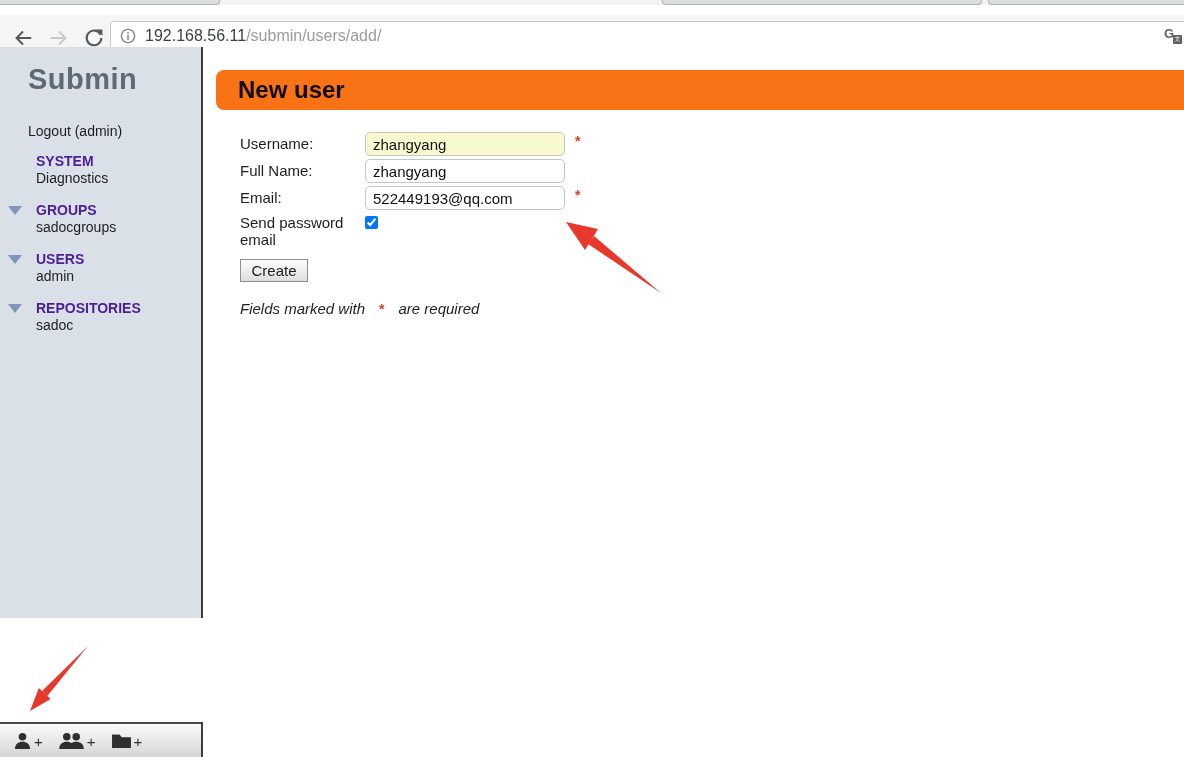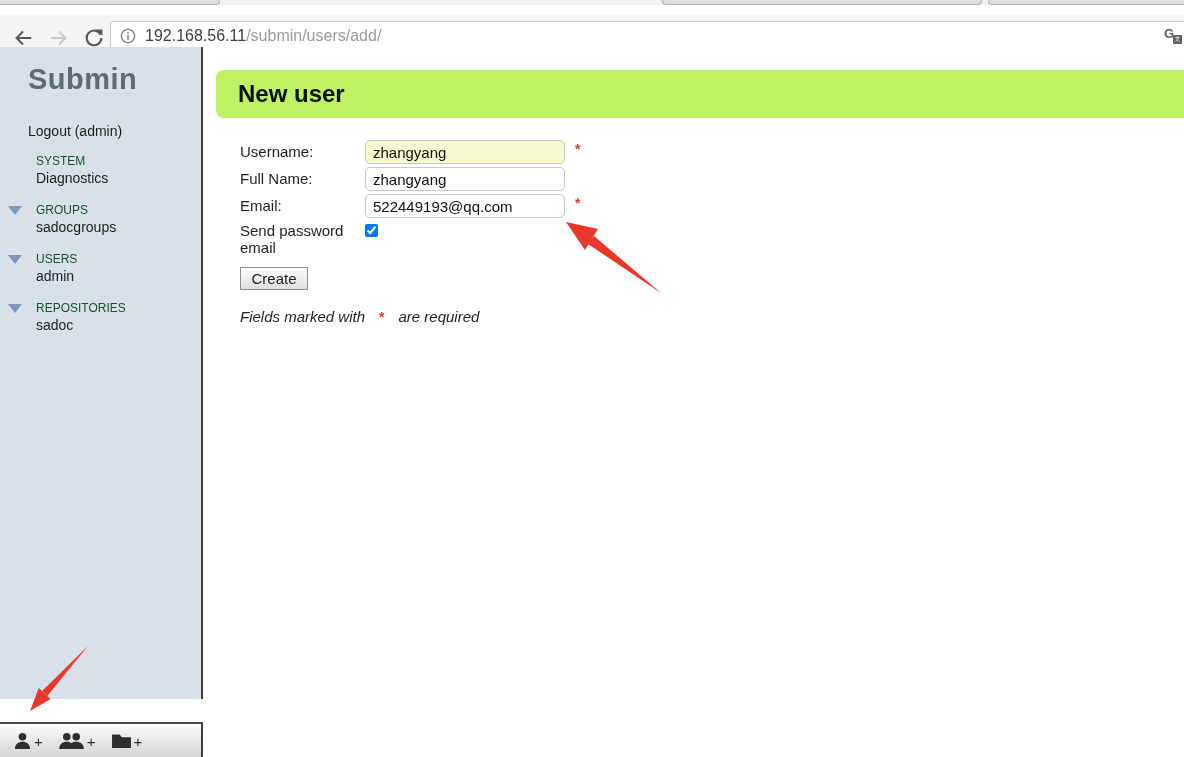--- a/index.html
+++ b/index.html
@@ -27,43 +27,43 @@
   .urlbar .path { color:#9b9b9b; font-size:16px; }
   .pageinfo-icon { margin-right:9px; display:flex; }
   .translate-icon { position:absolute; right:5px; top:4px; width:18px; height:18px; }
   .translate-icon .g { position:absolute; left:0; top:0; font-size:13px; font-weight:bold; color:#5d6063; }
   .translate-icon .badge { position:absolute; right:0; bottom:0; width:9px; height:9px;
     background:#5d6063; color:#fff; font-size:6px; line-height:9px; text-align:center; border-radius:1px; }
 
   
   .app { position:absolute; left:0; top:47px; width:1184px; height:710px; background:#fff; }
 
-  .sidebar { position:absolute; left:0; top:0; width:203px; height:652px;
+  .sidebar { position:absolute; left:0; top:0; width:203px; height:571px;
     background:#dae0e8; border-right:2px solid #3d3d3d; }
   .sb-title { margin:16px 0 0 28px; font-size:29px; font-weight:bold; color:#5e6a75; letter-spacing:.5px; }
   .sb-logout { margin:27px 0 0 28px; font-size:14px; color:#1e1e1e; cursor:pointer; }
   .sb-section { margin-top:15px; }
   .sb-section.first { margin-top:14px; }
-  .sb-header { position:relative; margin-left:36px; font-size:12px; font-weight:normal;
-    color:#14532d; line-height:17px; }
+  .sb-header { position:relative; margin-left:36px; font-size:14px; font-weight:bold;
+    color:#4c1d95; line-height:17px; }
   .sb-header .tri { position:absolute; left:-28px; top:4px; width:0; height:0;
     border-left:7px solid transparent; border-right:7px solid transparent;
     border-top:9px solid #8095ba; }
   .sb-item { margin-left:36px; font-size:14px; color:#1e1e1e; line-height:17px; cursor:pointer; }
 
   .sb-toolbar { position:absolute; left:0; bottom:0; width:203px; height:35px;
     background:linear-gradient(#fbfbfb,#d5d5d5); border-top:2px solid #4a4a4a;
     border-right:2px solid #3d3d3d; display:flex; align-items:center; gap:15px; padding-left:13px; }
   .tool-btn { display:flex; align-items:flex-end; gap:2px; cursor:pointer; }
   .tool-btn svg { display:block; fill:#2e2e2e; }
   .tool-btn .plus { font-size:15px; color:#2e2e2e; line-height:14px; }
 
   
   .main { position:absolute; left:203px; top:0; width:981px; height:710px; background:#fff; }
-  .page-band { margin:23px 0 0 13px; height:48px; background:#bef264;
+  .page-band { margin:23px 0 0 13px; height:40px; background:#f97316;
     border-radius:8px 0 0 8px; display:flex; align-items:center; }
   .page-band h1 { padding-left:22px; font-size:24px; font-weight:bold; color:#0f0f0f; }
 
   .form { margin:22px 0 0 37px; }
   .frow { display:flex; margin-bottom:3px; }
   .frow .lbl { width:125px; font-size:15px; color:#1e1e1e; padding-top:3px; line-height:17px; }
   .frow input[type=text] { width:200px; height:24px; border:1px solid #c6c6c6; border-radius:5px;
     font-size:15px; font-family:"Liberation Sans",sans-serif; color:#111; padding:0 7px; background:#fff; }
   .frow input.hl { background:#f9f9cf; }
   .req { margin-left:10px; color:#e03b2f; font-size:14px; font-weight:bold; padding-top:1px; }

